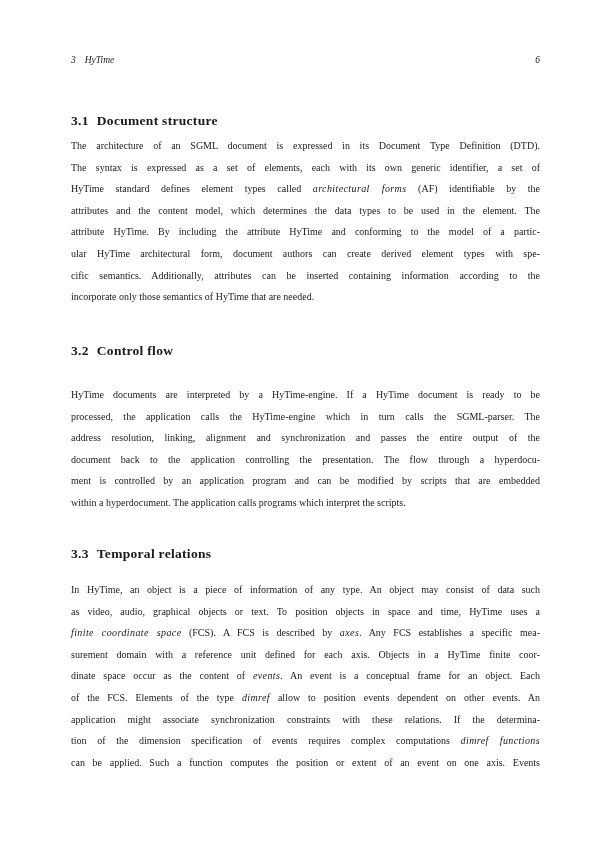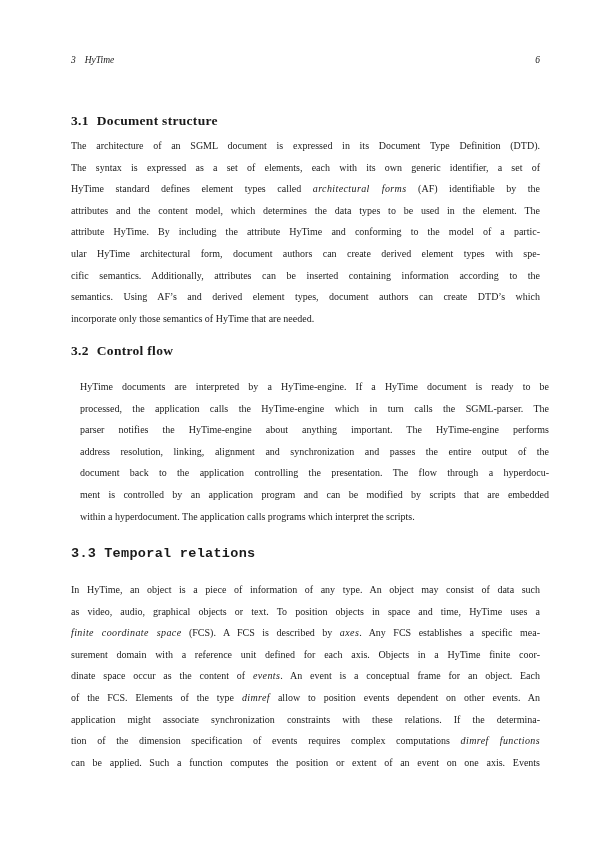--- a/index.html
+++ b/index.html
@@ -32,38 +32,36 @@
     <span class="secnum">3.1</span><span>Document structure</span>
   </div>
   <div class="para" style="top:135px;">
       <span class="line"><span>The architecture of an SGML document is expressed in its Document Type Definition (DTD).</span></span>
       <span class="line"><span>The syntax is expressed as a set of elements, each with its own generic identifier, a set of</span></span>
       <span class="line"><span>HyTime standard defines element types called </span><span class="em">architectural forms</span><span> (AF) identifiable by the</span></span>
       <span class="line"><span>attributes and the content model, which determines the data types to be used in the element. The</span></span>
       <span class="line"><span>attribute HyTime. By including the attribute HyTime and conforming to the model of a partic-</span></span>
       <span class="line"><span>ular HyTime architectural form, document authors can create derived element types with spe-</span></span>
       <span class="line"><span>cific semantics. Additionally, attributes can be inserted containing information according to the</span></span>
-      <span class="line"><span>semantics. Using AF’s and derived element types, document authors can create DTD’s which</span></span>
       <span class="line last"><span>incorporate only those semantics of HyTime that are needed.</span></span>
     </div>
 
   <div class="section-title" style="top:343px;">
     <span class="secnum">3.2</span><span>Control flow</span>
   </div>
-  <div class="para" style="top:376px;margin-left:9px;">
+  <div class="para" style="top:384px;">
       <span class="line"><span>HyTime documents are interpreted by a HyTime-engine. If a HyTime document is ready to be</span></span>
       <span class="line"><span>processed, the application calls the HyTime-engine which in turn calls the SGML-parser. The</span></span>
-      <span class="line"><span>parser notifies the HyTime-engine about anything important. The HyTime-engine performs</span></span>
       <span class="line"><span>address resolution, linking, alignment and synchronization and passes the entire output of the</span></span>
       <span class="line"><span>document back to the application controlling the presentation. The flow through a hyperdocu-</span></span>
       <span class="line"><span>ment is controlled by an application program and can be modified by scripts that are embedded</span></span>
       <span class="line last"><span>within a hyperdocument. The application calls programs which interpret the scripts.</span></span>
     </div>
 
-  <div class="section-title" style="top:546px;font-family:Liberation Mono, monospace;">
+  <div class="section-title" style="top:546px;">
     <span class="secnum">3.3</span><span>Temporal relations</span>
   </div>
   <div class="para" style="top:579px;">
       <span class="line"><span>In HyTime, an object is a piece of information of any type. An object may consist of data such</span></span>
       <span class="line"><span>as video, audio, graphical objects or text. To position objects in space and time, HyTime uses a</span></span>
       <span class="line"><span></span><span class="em">finite coordinate space</span><span> (FCS). A FCS is described by </span><span class="em">axes</span><span>. Any FCS establishes a specific mea-</span></span>
       <span class="line"><span>surement domain with a reference unit defined for each axis. Objects in a HyTime finite coor-</span></span>
       <span class="line"><span>dinate space occur as the content of </span><span class="em">events</span><span>. An event is a conceptual frame for an object. Each</span></span>
       <span class="line"><span>of the FCS. Elements of the type </span><span class="em">dimref</span><span> allow to position events dependent on other events. An</span></span>
       <span class="line"><span>application might associate synchronization constraints with these relations. If the determina-</span></span>

